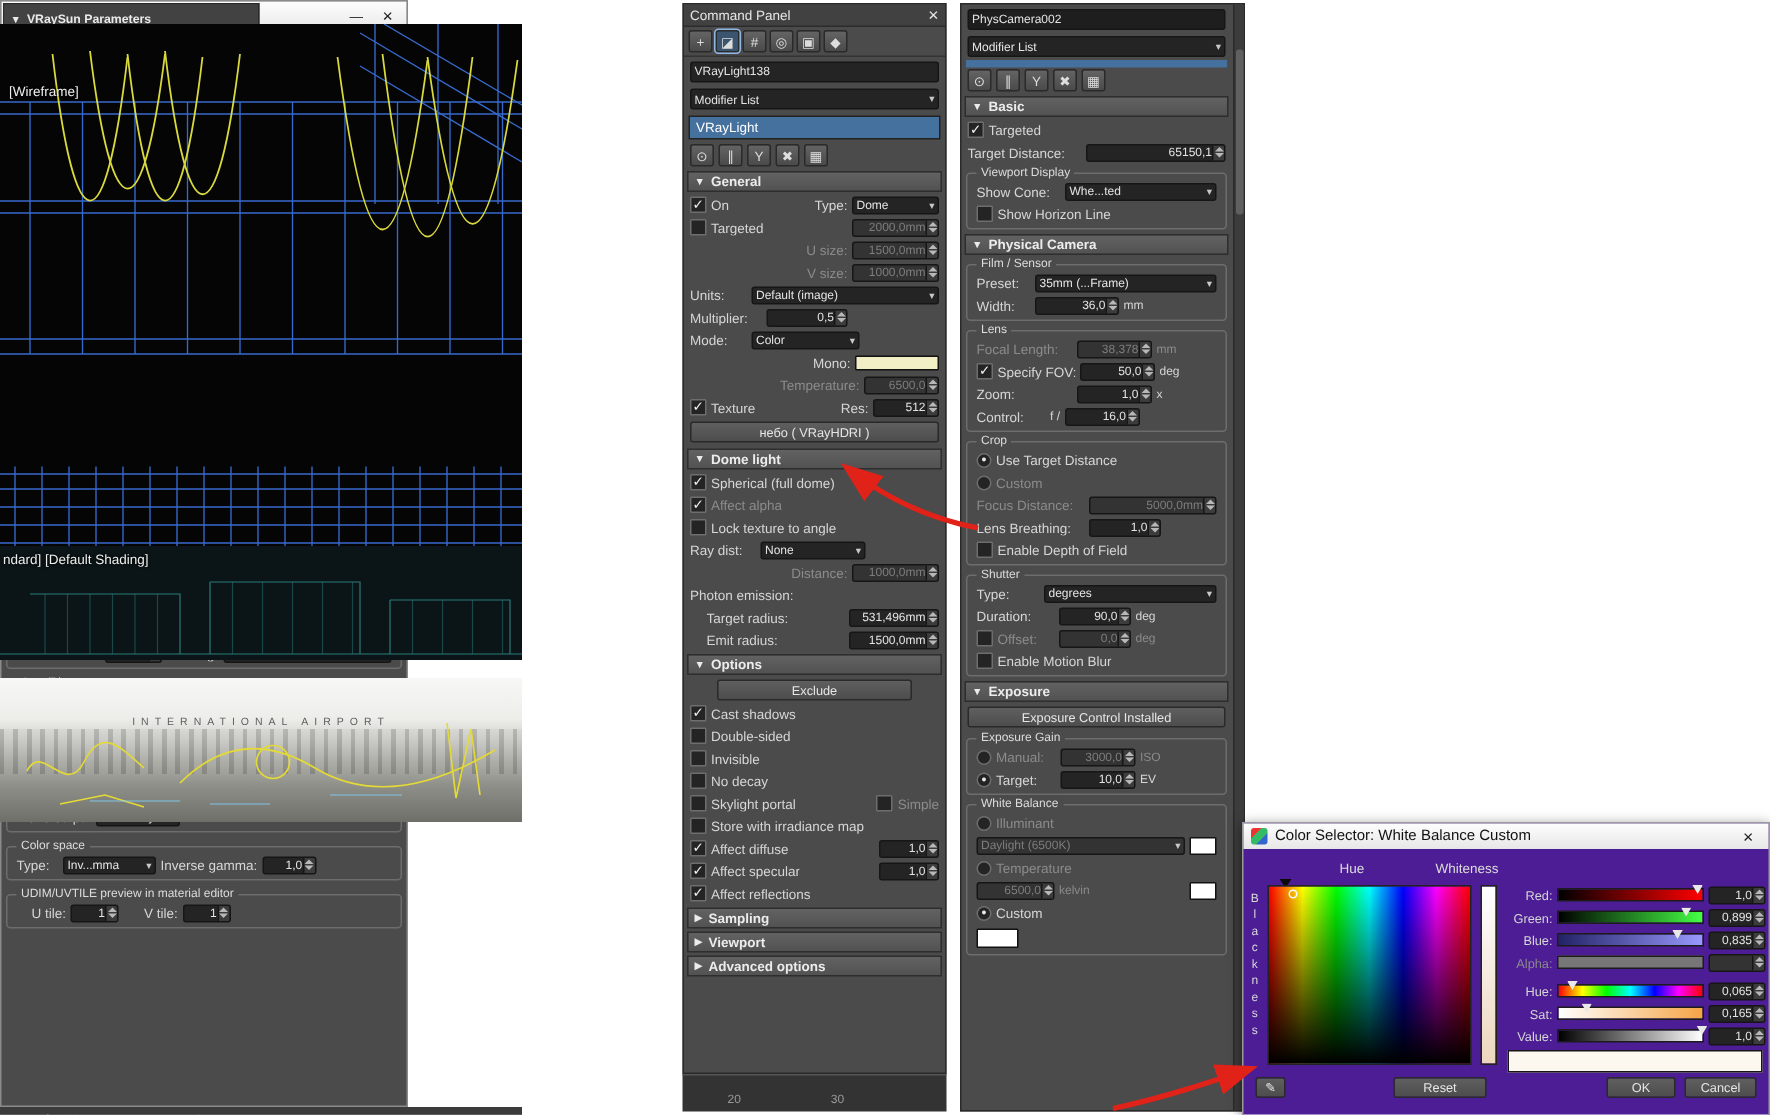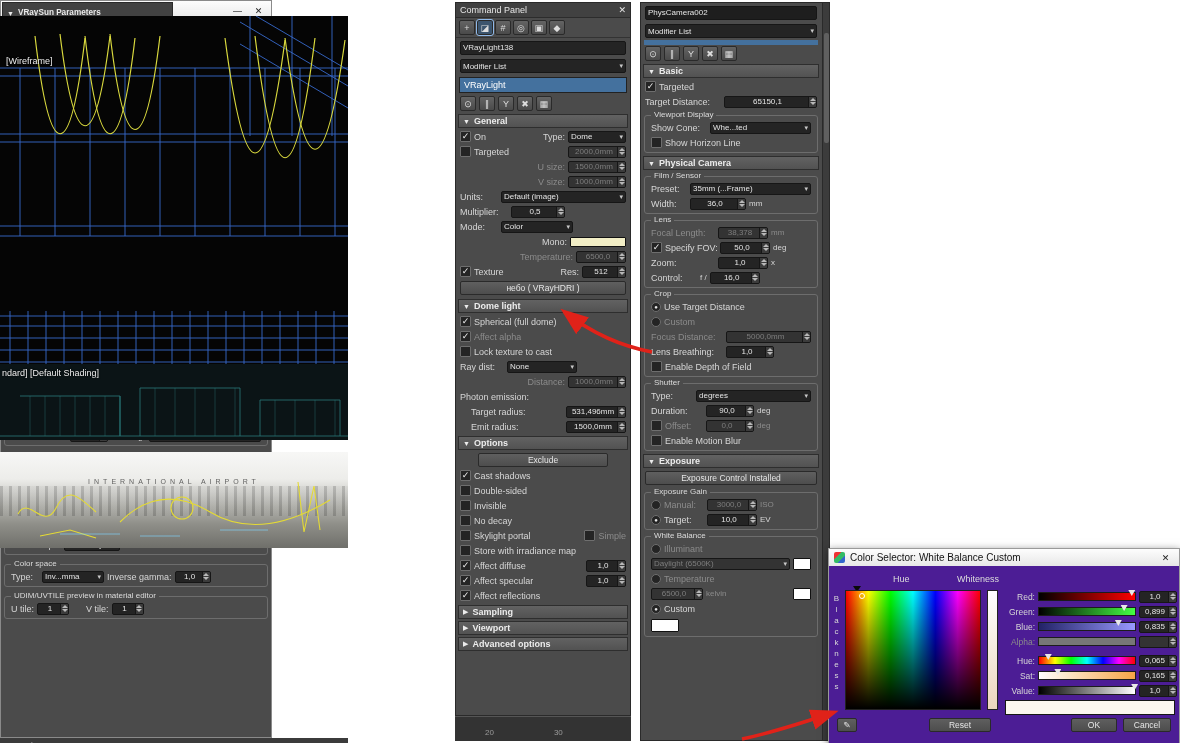--- a/index.html
+++ b/index.html
@@ -7,21 +7,21 @@
 body{position:relative;background:#fff;font-family:"Liberation Sans",sans-serif;font-size:9px;color:#d6d6d6;overflow:hidden}
 i,b{font-style:normal;font-weight:normal}
 .abs{position:absolute}
 .panel{position:absolute;background:#4b4b4b;border:1px solid #2a2a2a}
 .r{display:flex;align-items:center;gap:3px;padding:0 4px;height:15px;white-space:nowrap}
 .l{overflow:hidden}
 .fill{flex:1}
 .gray{color:#8b8b8b}
 .field,.sp,.dd{background:#242424;border:1px solid #161616;border-radius:2px;height:12px;display:inline-flex;align-items:center;color:#e4e4e4;font-size:8px;padding:0 2px;overflow:hidden}
 .sp{padding:0 0 0 2px}
-.sp .v{flex:1;text-align:center;white-space:nowrap}
+.sp .v{flex:1;text-align:right;white-space:nowrap}
 .ar{width:8px;height:100%;display:inline-flex;flex-direction:column;justify-content:center;align-items:center;gap:1px;background:#3c3c3c;border-left:1px solid #161616;flex:none}
 .ar::before{content:"";border-left:3px solid transparent;border-right:3px solid transparent;border-bottom:3px solid #b8b8b8}
 .ar::after{content:"";border-left:3px solid transparent;border-right:3px solid transparent;border-top:3px solid #b8b8b8}
 .grayf{background:#333}
 .grayf .v{color:#7d7d7d}
 .dd .ch{margin-left:auto;color:#c9c9c9;font-size:7px;padding-left:2px;flex:none}
 .ck{width:11px;height:11px;background:#242424;border:1px solid #6e6e6e;border-radius:1px;color:#f0f0f0;font-size:9px;line-height:9px;text-align:center;flex:none}
 .rd{width:10px;height:10px;border-radius:50%;background:#242424;border:1px solid #6e6e6e;color:#e8e8e8;font-size:6px;line-height:8px;text-align:center;flex:none}
 .btn{background:linear-gradient(#5f5f5f,#4d4d4d);border:1px solid #2a2a2a;border-radius:2px;color:#e6e6e6;display:inline-flex;align-items:center;justify-content:center;height:14px;font-size:8.5px;padding:0 6px}
 .ro{display:flex;align-items:center;gap:4px;height:14px;background:linear-gradient(#626262,#525252);border:1px solid #2e2e2e;color:#ececec;font-weight:bold;font-size:9px;padding:0 4px;margin:2px 2px 1px}
@@ -522,21 +522,21 @@
           <span class="l">Inverse gamma:</span>
           <span class="sp" style="width:36px">
             <i class="v">1,0</i>
             <i class="ar"></i>
           </span>
         </div>
     </div>
     <div class="g">
         <i class="gt">UDIM/UVTILE preview in material editor</i>
       <div class="r">
-          <span class="l" style="margin-left:0">U tile:</span>
+          <span class="l" style="margin-left:10px">U tile:</span>
           <span class="sp" style="width:32px">
             <i class="v">1</i>
             <i class="ar"></i>
           </span>
           <span class="l" style="margin-left:14px">V tile:</span>
           <span class="sp" style="width:32px">
             <i class="v">1</i>
             <i class="ar"></i>
           </span>
         </div>
@@ -674,21 +674,21 @@
   <div class="r">
       <i class="ck">✓</i>
       <span class="l">Spherical (full dome)</span>
     </div>
   <div class="r">
       <i class="ck">✓</i>
       <span class="l gray">Affect alpha</span>
     </div>
   <div class="r">
       <i class="ck"></i>
-      <span class="l">Lock texture to cast</span>
+      <span class="l">Lock texture to angle</span>
     </div>
   <div class="r">
       <span class="l" style="width:44px">Ray dist:</span>
       <span class="dd" style="width:70px">
         <i class="v">None</i>
         <b class="ch">▾</b>
       </span>
     </div>
   <div class="r">
       <span class="fill"></span>

